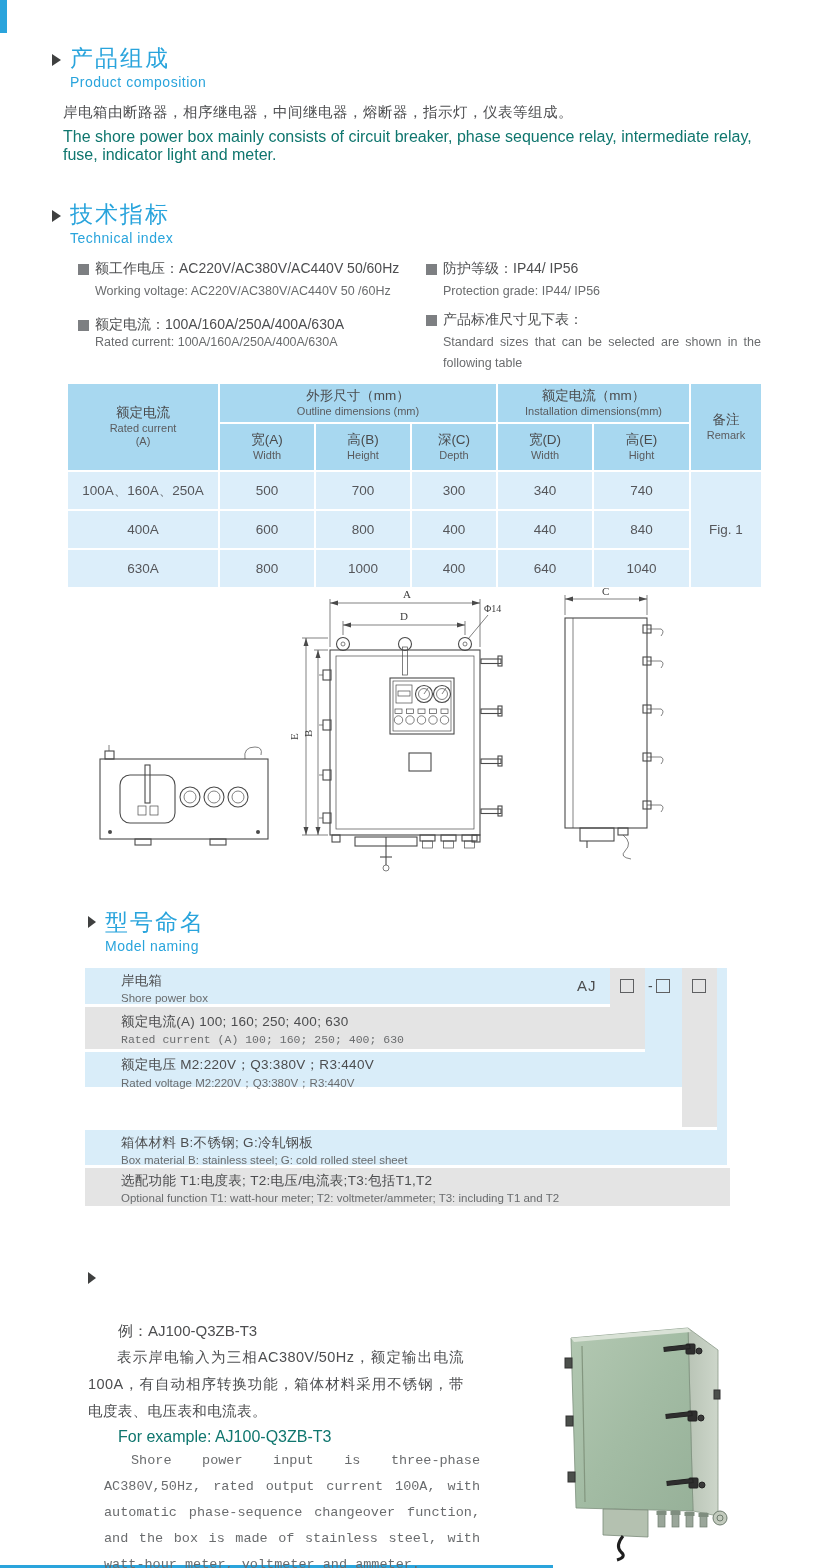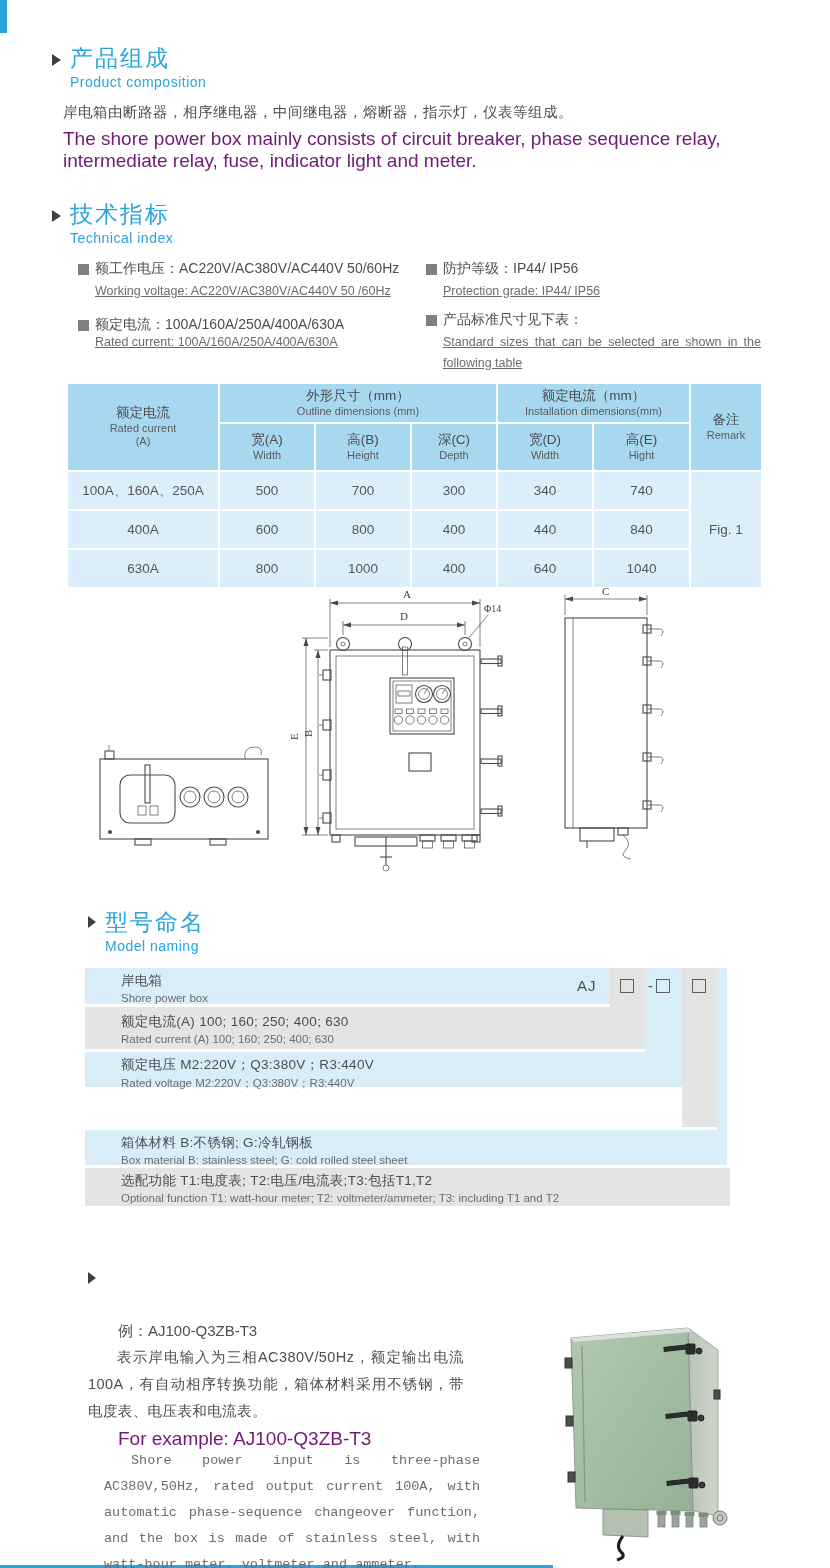--- a/index.html
+++ b/index.html
@@ -15,26 +15,26 @@
   .bottom-line  { left:0; top:1565px; width:553px; height:3px; background:#2aa4dc; }
 
   
   .sec-head { display:flex; align-items:flex-start; }
   .tri { width:0; height:0; border-left:9px solid #3f4040; border-top:6px solid transparent; border-bottom:6px solid transparent; margin-top:8px; margin-right:9px; }
   .tri.sm { border-left-width:8px; margin-top:6px; }
   .sec-title-zh { font-size:23px; color:#29a4dc; letter-spacing:2px; line-height:1.1; }
   .sec-title-en { font-size:14px; color:#29a4dc; margin-top:3px; letter-spacing:0.5px; }
 
   .body-zh { font-size:14.5px; color:#4d4e50; letter-spacing:0.5px; }
-  .body-en { font-size:19px; color:#701a75; }
+  .body-en { font-size:16px; color:#0f766e; }
 
   
   .spec-zh { font-size:14px; color:#4d4e50; display:flex; align-items:center; }
   .bullet { display:inline-block; width:11px; height:11px; background:#7d7f82; margin-right:6px; flex:0 0 auto; }
-  .spec-en { font-size:12.5px; color:#6a6c6e; padding-left:17px;text-decoration:underline; }
+  .spec-en { font-size:12.5px; color:#6a6c6e; padding-left:17px; }
   .just { text-align:justify; }
 
   
   table.size { border-collapse:separate; border-spacing:2px; table-layout:fixed; }
   table.size td { text-align:center; vertical-align:middle; padding:0; }
   .th { background:#a8d8f0; color:#4a4b4d; }
   .td { background:#dceefa; color:#55565a; font-size:13.5px; }
   .h-zh { font-size:13.5px; line-height:1.25; }
   .h-en { font-size:11px; line-height:1.25; color:#5a5b5e; }
 
@@ -368,21 +368,21 @@
 
     <div class="mn-row mn-blue" style="top:0; width:525px; height:36px;">
       <div class="mn-text">
         <div class="mn-l1">岸电箱</div>
         <div class="mn-l2">Shore power box</div>
       </div>
     </div>
     <div class="mn-row mn-gray" style="top:39px; width:560px; height:42px;">
       <div class="mn-text" style="padding-top:6px;">
         <div class="mn-l1">额定电流(A)  100; 160; 250; 400; 630</div>
-        <div class="mn-l2" style="">Rated current (A) 100; 160; 250; 400; 630</div>
+        <div class="mn-l2" style="font-family:Liberation Mono, monospace;">Rated current (A) 100; 160; 250; 400; 630</div>
       </div>
     </div>
     <div class="mn-row mn-blue" style="top:84px; width:597px; height:35px;">
       <div class="mn-text">
         <div class="mn-l1">额定电压   M2:220V；Q3:380V；R3:440V</div>
         <div class="mn-l2">Rated voltage  M2:220V；Q3:380V；R3:440V</div>
       </div>
     </div>
     <div class="mn-row mn-blue" style="top:162px; width:642px; height:35px;">
       <div class="mn-text">

